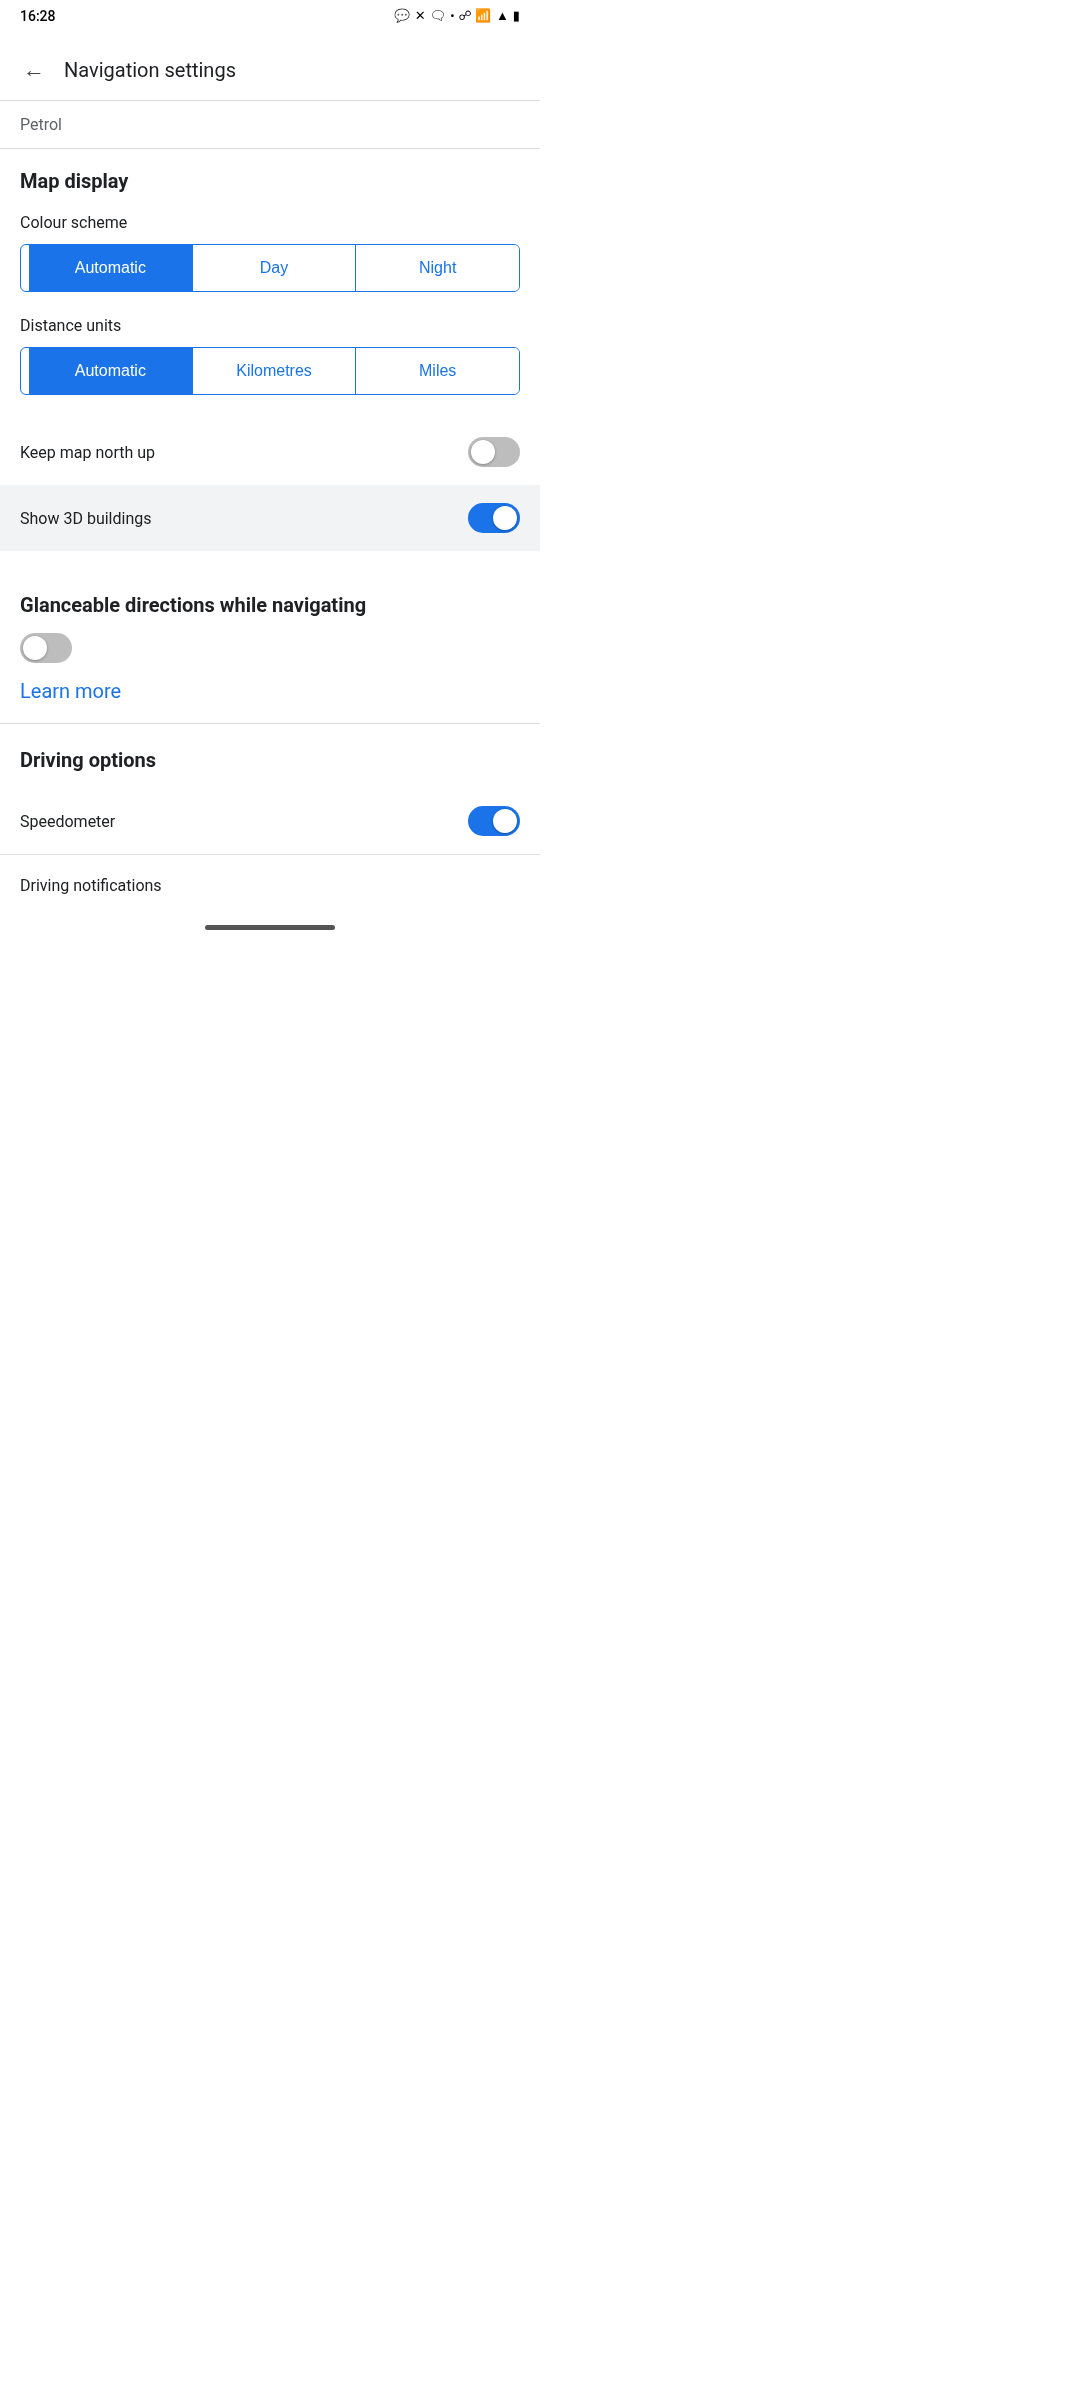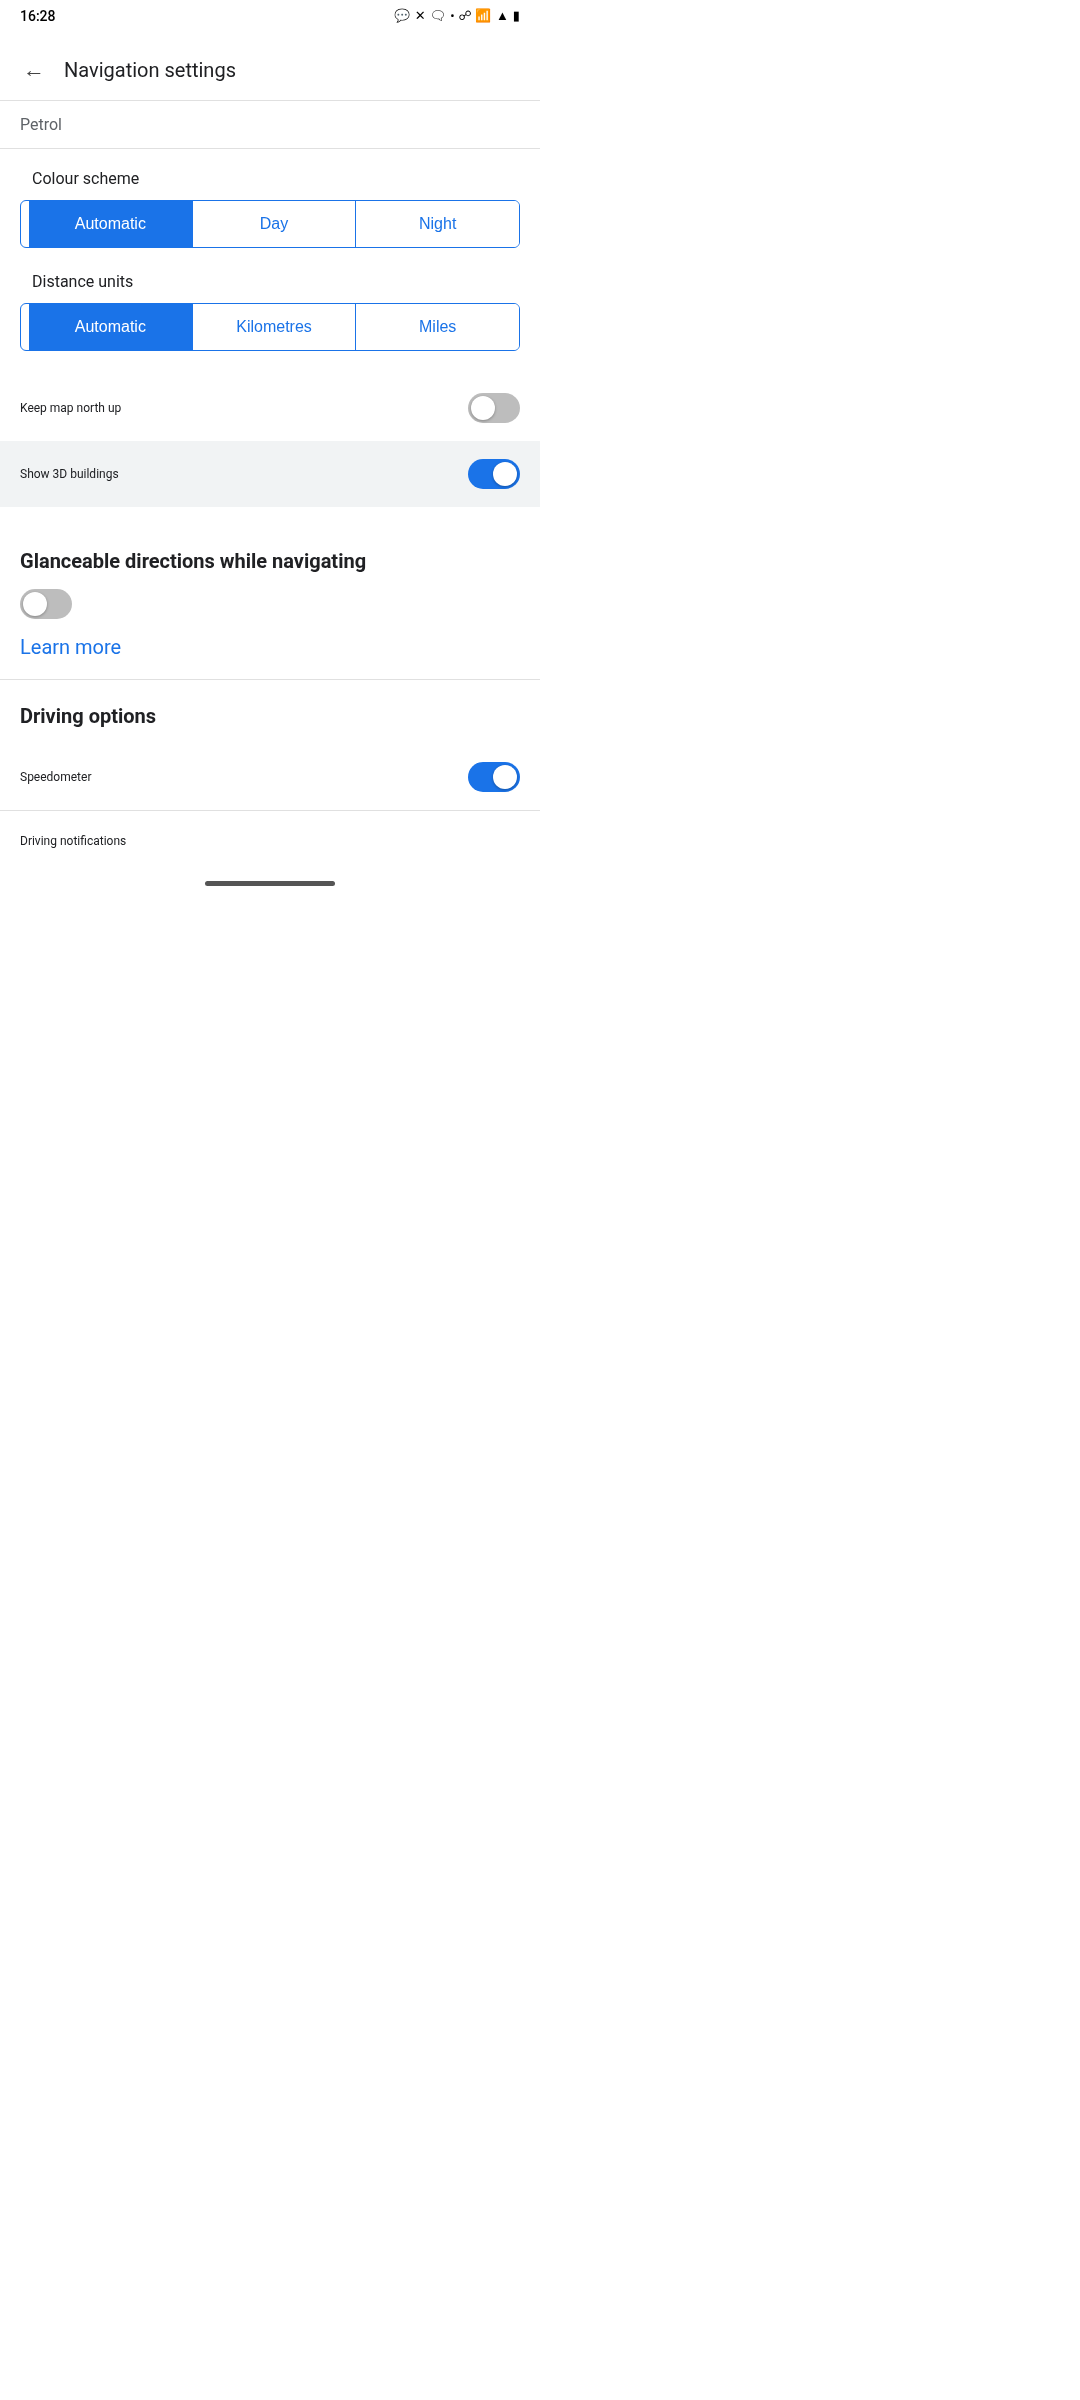--- a/index.html
+++ b/index.html
@@ -90,21 +90,20 @@
       font-weight: 700;
       color: #202124;
       margin-bottom: 20px;
     }
 
     
     .setting-label {
       font-size: 16px;
       color: #202124;
       margin-bottom: 12px;
-      margin-left: 12px;
     }
 
     
     .btn-group {
       display: flex;
       width: 100%;
       border: 1.5px solid #1a73e8;
       border-radius: 6px;
       overflow: hidden;
       margin-bottom: 24px;
@@ -136,21 +135,21 @@
       align-items: center;
       justify-content: space-between;
       padding: 18px 20px;
       background: #fff;
       min-height: 60px;
     }
     .toggle-row.shaded {
       background: #f1f3f4;
     }
     .toggle-label {
-      font-size: 12px;
+      font-size: 16px;
       color: #202124;
     }
 
     
     .toggle {
       position: relative;
       width: 52px;
       height: 30px;
       flex-shrink: 0;
     }
@@ -277,20 +276,21 @@
 
 <div class="divider"></div>
 
 <div class="petrol-row">
   <span>Petrol</span>
 </div>
 
 <div class="divider"></div>
 
 <div class="section">
+  <div class="section-title">Map display</div>
 
   <div class="setting-label">Colour scheme</div>
   <div class="btn-group">
     <button class="btn-group-item active">Automatic</button>
     <button class="btn-group-item">Day</button>
     <button class="btn-group-item">Night</button>
   </div>
 
   <div class="setting-label">Distance units</div>
   <div class="btn-group">

